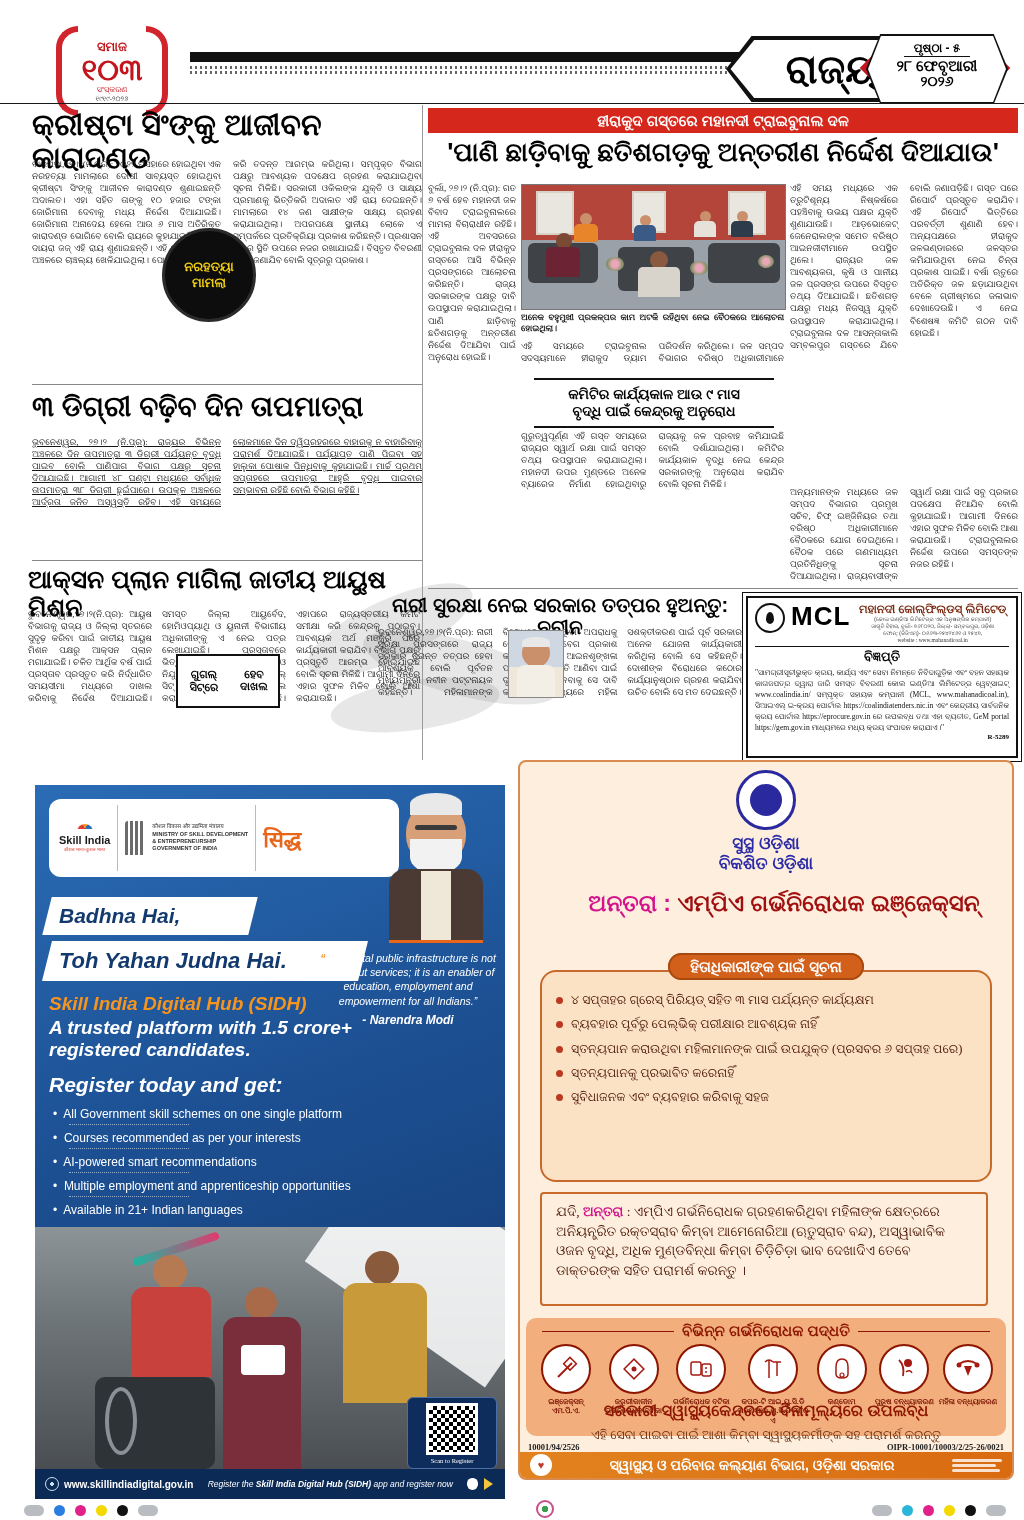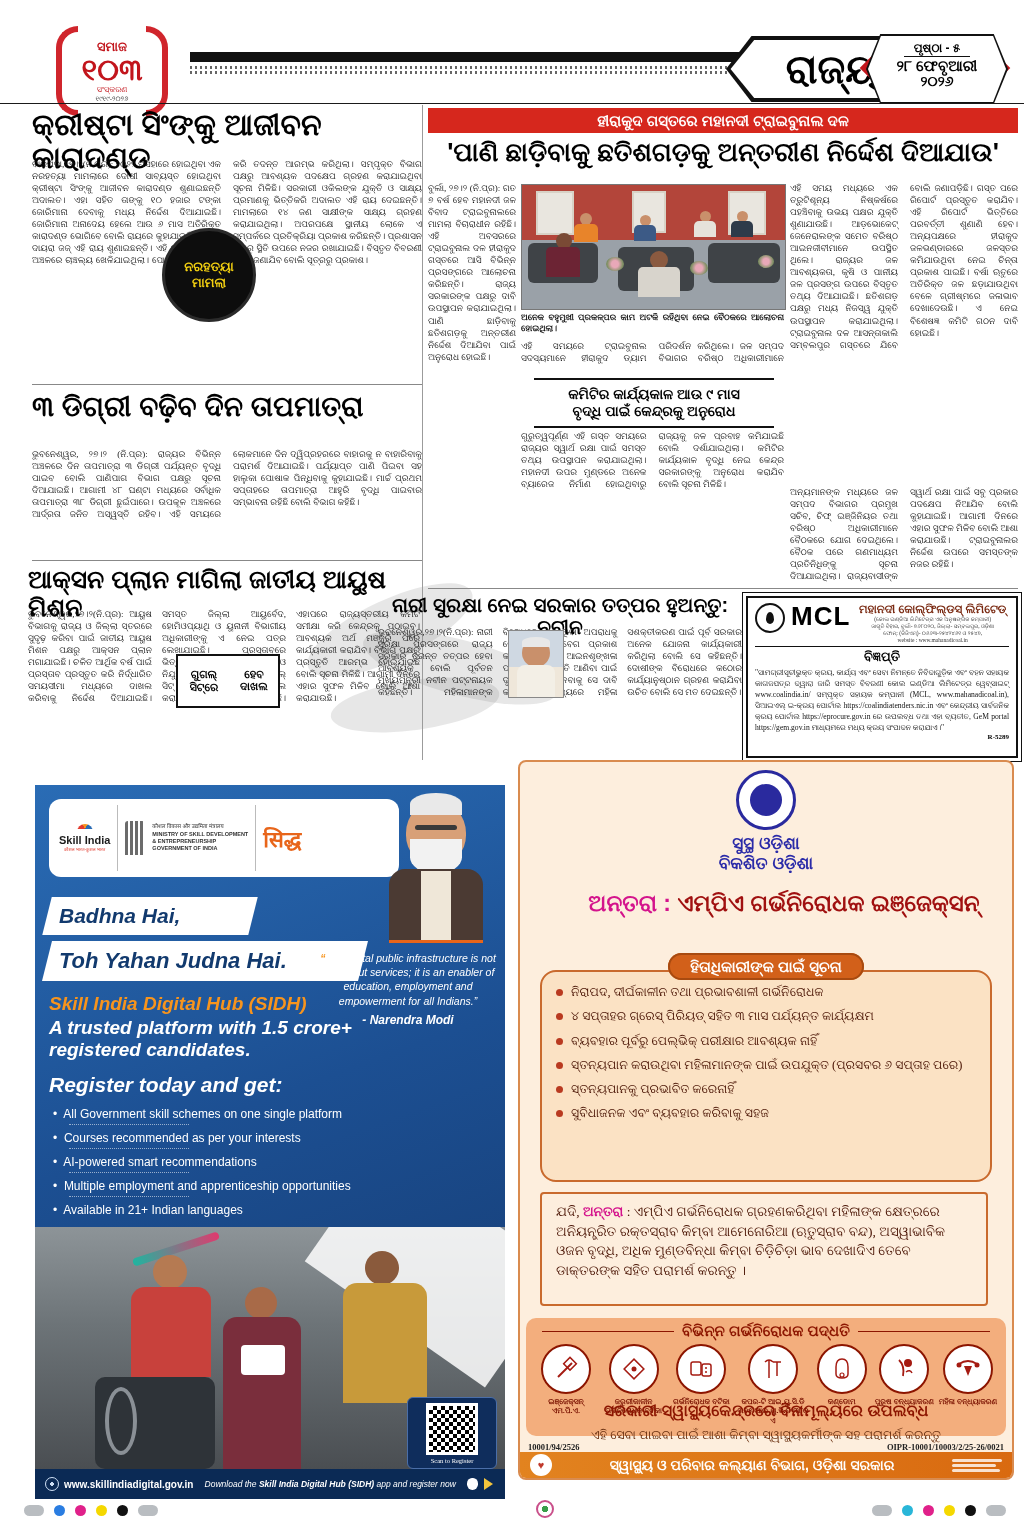--- a/index.html
+++ b/index.html
@@ -129,21 +129,21 @@
     <span>ବାରିପଦା,୨୭।୨(ନି.ପ୍ର): ୨୦୨୨ ମସିହାରେ ହୋଇଥିବା ଏକ ନରହତ୍ୟା ମାମଲାରେ ଦୋଷୀ ସାବ୍ୟସ୍ତ ହୋଇଥିବା କ୍ରୀଷ୍ଟା ସିଂଙ୍କୁ ଆଜୀବନ କାରାଦଣ୍ଡ ଶୁଣାଇଛନ୍ତି ଅଦାଲତ। ଏହା ସହିତ ତାଙ୍କୁ ୧୦ ହଜାର ଟଙ୍କା ଜୋରିମାନା ଦେବାକୁ ମଧ୍ୟ ନିର୍ଦ୍ଦେଶ ଦିଆଯାଇଛି। ଜୋରିମାନା ଅନାଦେୟ ହେଲେ ଆଉ ୬ ମାସ ଅତିରିକ୍ତ କାରାଦଣ୍ଡ ଭୋଗିବେ ବୋଲି ରାୟରେ କୁହାଯାଇଛି। ଜିଲ୍ଲା ଦାୟରା ଜଜ୍ ଏହି ରାୟ ଶୁଣାଇଛନ୍ତି। ଏହି ଘଟଣାକୁ ନେଇ ଅଞ୍ଚଳରେ ଚାଞ୍ଚଲ୍ୟ ଖେଳିଯାଇଥିଲା। ପୋଲିସ ମାମଲା ରୁଜୁ କରି ତଦନ୍ତ ଆରମ୍ଭ କରିଥିଲା।</span>
     <span>ସମ୍ପୃକ୍ତ ବିଭାଗ ପକ୍ଷରୁ ଆବଶ୍ୟକ ପଦକ୍ଷେପ ଗ୍ରହଣ କରାଯାଇଥିବା ସୂଚନା ମିଳିଛି। ସରକାରୀ ଓକିଲଙ୍କ ଯୁକ୍ତି ଓ ସାକ୍ଷ୍ୟ ପ୍ରମାଣକୁ ଭିତ୍ତିକରି ଅଦାଲତ ଏହି ରାୟ ଦେଇଛନ୍ତି। ମାମଲାରେ ୧୪ ଜଣ ସାକ୍ଷୀଙ୍କ ସାକ୍ଷ୍ୟ ଗ୍ରହଣ କରାଯାଇଥିଲା। ଅପରପକ୍ଷେ ସ୍ଥାନୀୟ ଲୋକେ ଏ ସମ୍ପର୍କରେ ପ୍ରତିକ୍ରିୟା ପ୍ରକାଶ କରିଛନ୍ତି। ପ୍ରଶାସନ ପକ୍ଷରୁ ସ୍ଥିତି ଉପରେ ନଜର ରଖାଯାଇଛି। ବିସ୍ତୃତ ବିବରଣୀ ପରେ ଜଣାଯିବ ବୋଲି ସୂତ୍ରରୁ ପ୍ରକାଶ।</span>
   </div>
   <div class="abs badge-circle" style="left:162px;top:228px;width:88px;height:88px;">
     <div style="font-size:13px;">ନରହତ୍ୟା</div>
     <div style="font-size:13px;">ମାମଲା</div>
   </div>
   <div class="abs rule-h" style="left:32px;top:384px;width:390px;background:#888;"></div>
 
   <div class="abs h1o" style="left:32px;top:392px;width:390px;font-size:28px;">୩ ଡିଗ୍ରୀ ବଢ଼ିବ ଦିନ ତାପମାତ୍ରା</div>
-  <div class="abs bodytext cols2" style="left:32px;top:448px;width:390px;height:120px;">
+  <div class="abs bodytext cols2" style="left:32px;top:436px;width:390px;height:120px;text-decoration:underline;">
     <span>ଭୁବନେଶ୍ୱର, ୨୭।୨ (ନି.ପ୍ର): ରାଜ୍ୟର ବିଭିନ୍ନ ଅଞ୍ଚଳରେ ଦିନ ତାପମାତ୍ରା ୩ ଡିଗ୍ରୀ ପର୍ଯ୍ୟନ୍ତ ବୃଦ୍ଧି ପାଇବ ବୋଲି ପାଣିପାଗ ବିଭାଗ ପକ୍ଷରୁ ସୂଚନା ଦିଆଯାଇଛି। ଆଗାମୀ ୪୮ ଘଣ୍ଟା ମଧ୍ୟରେ ସର୍ବାଧିକ ତାପମାତ୍ରା ୩୮ ଡିଗ୍ରୀ ଛୁଇଁପାରେ। ଉପକୂଳ ଅଞ୍ଚଳରେ ଆର୍ଦ୍ରତା ଜନିତ ଅସ୍ୱସ୍ତି ରହିବ।</span>
     <span>ଏହି ସମୟରେ ଲୋକମାନେ ଦିନ ଦ୍ୱିପ୍ରହରରେ ବାହାରକୁ ନ ବାହାରିବାକୁ ପରାମର୍ଶ ଦିଆଯାଇଛି। ପର୍ଯ୍ୟାପ୍ତ ପାଣି ପିଇବା ସହ ହାଲୁକା ପୋଷାକ ପିନ୍ଧିବାକୁ କୁହାଯାଇଛି। ମାର୍ଚ୍ଚ ପ୍ରଥମ ସପ୍ତାହରେ ତାପମାତ୍ରା ଆହୁରି ବୃଦ୍ଧି ପାଇବାର ସମ୍ଭାବନା ରହିଛି ବୋଲି ବିଭାଗ କହିଛି।</span>
   </div>
   <div class="abs rule-h" style="left:32px;top:560px;width:390px;background:#888;"></div>
 
   <div class="abs h1o" style="left:28px;top:566px;width:392px;font-size:25px;">ଆକ୍ସନ ପ୍ଲାନ ମାଗିଲା ଜାତୀୟ ଆୟୁଷ ମିଶନ</div>
   <div class="abs bodytext cols3" style="left:28px;top:608px;width:392px;height:152px;">ଭୁବନେଶ୍ୱର,୨୭।୨(ନି.ପ୍ର): ଆୟୁଷ ବିଭାଗକୁ ରାଜ୍ୟ ଓ ଜିଲ୍ଲା ସ୍ତରରେ ସୁଦୃଢ଼ କରିବା ପାଇଁ ଜାତୀୟ ଆୟୁଷ ମିଶନ ପକ୍ଷରୁ ଆକ୍ସନ ପ୍ଲାନ ମଗାଯାଇଛି। ଚଳିତ ଆର୍ଥିକ ବର୍ଷ ପାଇଁ ପ୍ରସ୍ତାବ ପ୍ରସ୍ତୁତ କରି ନିର୍ଦ୍ଧାରିତ ସମୟସୀମା ମଧ୍ୟରେ ଦାଖଲ କରିବାକୁ ନିର୍ଦ୍ଦେଶ ଦିଆଯାଇଛି। ସମସ୍ତ ଜିଲ୍ଲା ଆୟୁର୍ବେଦ, ହୋମିଓପ୍ୟାଥି ଓ ୟୁନାନୀ ବିଭାଗୀୟ ଅଧିକାରୀଙ୍କୁ ଏ ନେଇ ପତ୍ର ଲେଖାଯାଇଛି। ପ୍ରସ୍ତାବରେ ଭିତ୍ତିଭୂମି ବିକାଶ, ଔଷଧ ଯୋଗାଣ ଓ ନିଯୁକ୍ତି ପ୍ରସଙ୍ଗ ରହିବ। ଗୁଗଲ୍ ସିଟ୍ ମାଧ୍ୟମରେ ତଥ୍ୟ ଦାଖଲ କରାଯିବ ବୋଲି କୁହାଯାଇଛି। ଏହାପରେ ରାଜ୍ୟସ୍ତରୀୟ କମିଟି ସମୀକ୍ଷା କରି କେନ୍ଦ୍ରକୁ ପଠାଇବ। ଆବଶ୍ୟକ ଅର୍ଥ ମଞ୍ଜୁରି ପରେ କାର୍ଯ୍ୟକାରୀ କରାଯିବ। ବିଭାଗ ପକ୍ଷରୁ ପ୍ରସ୍ତୁତି ଆରମ୍ଭ ହୋଇଯାଇଛି ବୋଲି ସୂଚନା ମିଳିଛି। ଆଗାମୀ ଦିନରେ ଏହାର ସୁଫଳ ମିଳିବ ବୋଲି ଆଶା କରାଯାଉଛି।</div>
   <div class="abs inset-box" style="left:176px;top:654px;width:100px;height:50px;">
     <div style="font-family:'Liberation Sans',sans-serif;font-weight:bold;font-size:11px;">ଗୁଗଲ୍ ସିଟ୍‌ରେ</div>
     <div style="font-family:Liberation Mono, monospace;font-weight:bold;font-size:11px;">ହେବ ଦାଖଲ</div>
@@ -294,44 +294,40 @@
       <div class="qr"></div>
       <div style="font-size:6.5px;color:#fff;">Scan to Register</div>
     </div>
 
     <div class="skill-strip abs" style="left:0;top:684px;width:470px;height:30px;">
       <div style="margin-left:10px;display:flex;align-items:center;gap:5px;">
         <div style="width:12px;height:12px;border:1.5px solid #cfe0f5;border-radius:50%;background:radial-gradient(circle,#cfe0f5 20%,transparent 21%);"></div>
         <span style="font-size:10px;font-weight:bold;">www.skillindiadigital.gov.in</span>
       </div>
       <div style="flex:1;text-align:center;font-size:8.5px;font-style:italic;">
-        <span>Download the </span><span style="font-weight:bold;">Skill India Digital Hub (SIDH)</span><span> app and register now</span>
+        <span>Register the </span><span style="font-weight:bold;">Skill India Digital Hub (SIDH)</span><span> app and register now</span>
       </div>
       <div style="width:11px;height:12px;background:#fff;border-radius:45% 45% 48% 48%;margin-right:6px;"></div>
       <div style="width:0;height:0;border-left:9px solid #f5c63c;border-top:6px solid transparent;border-bottom:6px solid transparent;margin-right:12px;"></div>
     </div>
   </div>
 
   <div class="abs health" style="left:518px;top:760px;width:492px;height:716px;">
     <div class="seal" style="width:54px;height:54px;margin:8px auto 4px;">
         <div class="seal-core"></div>
       </div>
     <div style="text-align:center;color:#2a2aa8;font-weight:bold;font-size:17px;font-family:'Liberation Sans',sans-serif;">ସୁସ୍ଥ ଓଡ଼ିଶା</div>
     <div style="text-align:center;color:#2a2aa8;font-weight:bold;font-size:17px;font-family:'Liberation Sans',sans-serif;">ବିକଶିତ ଓଡ଼ିଶା</div>
     <div style="text-align:center;margin-top:16px;font-weight:bold;font-size:23px;font-family:'Liberation Sans',sans-serif;padding-left:36px;">
       <span style="color:#d4148c;">ଅନ୍ତରା :</span><span style="color:#a01010;"> ଏମ୍‌ପିଏ ଗର୍ଭନିରୋଧକ ଇଞ୍ଜେକ୍ସନ୍</span>
     </div>
 
     <div class="infobox abs" style="left:20px;top:208px;width:448px;height:208px;">
       <div style="text-align:center;margin-top:-14px;"><span class="infobox-pill" style="font-size:15px;">ହିତାଧିକାରୀଙ୍କ ପାଇଁ ସୂଚନା</span></div>
       <div style="padding:8px 14px 0;">
-        <div class="hb">
-            <span class="dot"></span>
-            <span>ନିରାପଦ, ଦୀର୍ଘକାଳୀନ ତଥା ପ୍ରଭାବଶାଳୀ ଗର୍ଭନିରୋଧକ</span>
-          </div>
         <div class="hb" style="margin-top:8px;">
             <span class="dot"></span>
             <span>୪ ସପ୍ତାହର ଗ୍ରେସ୍ ପିରିୟଡ୍ ସହିତ ୩ ମାସ ପର୍ଯ୍ୟନ୍ତ କାର୍ଯ୍ୟକ୍ଷମ</span>
           </div>
         <div class="hb" style="margin-top:8px;">
             <span class="dot"></span>
             <span>ବ୍ୟବହାର ପୂର୍ବରୁ ପେଲ୍ଭିକ୍ ପରୀକ୍ଷାର ଆବଶ୍ୟକ ନାହିଁ</span>
           </div>
         <div class="hb" style="margin-top:8px;">
             <span class="dot"></span>

